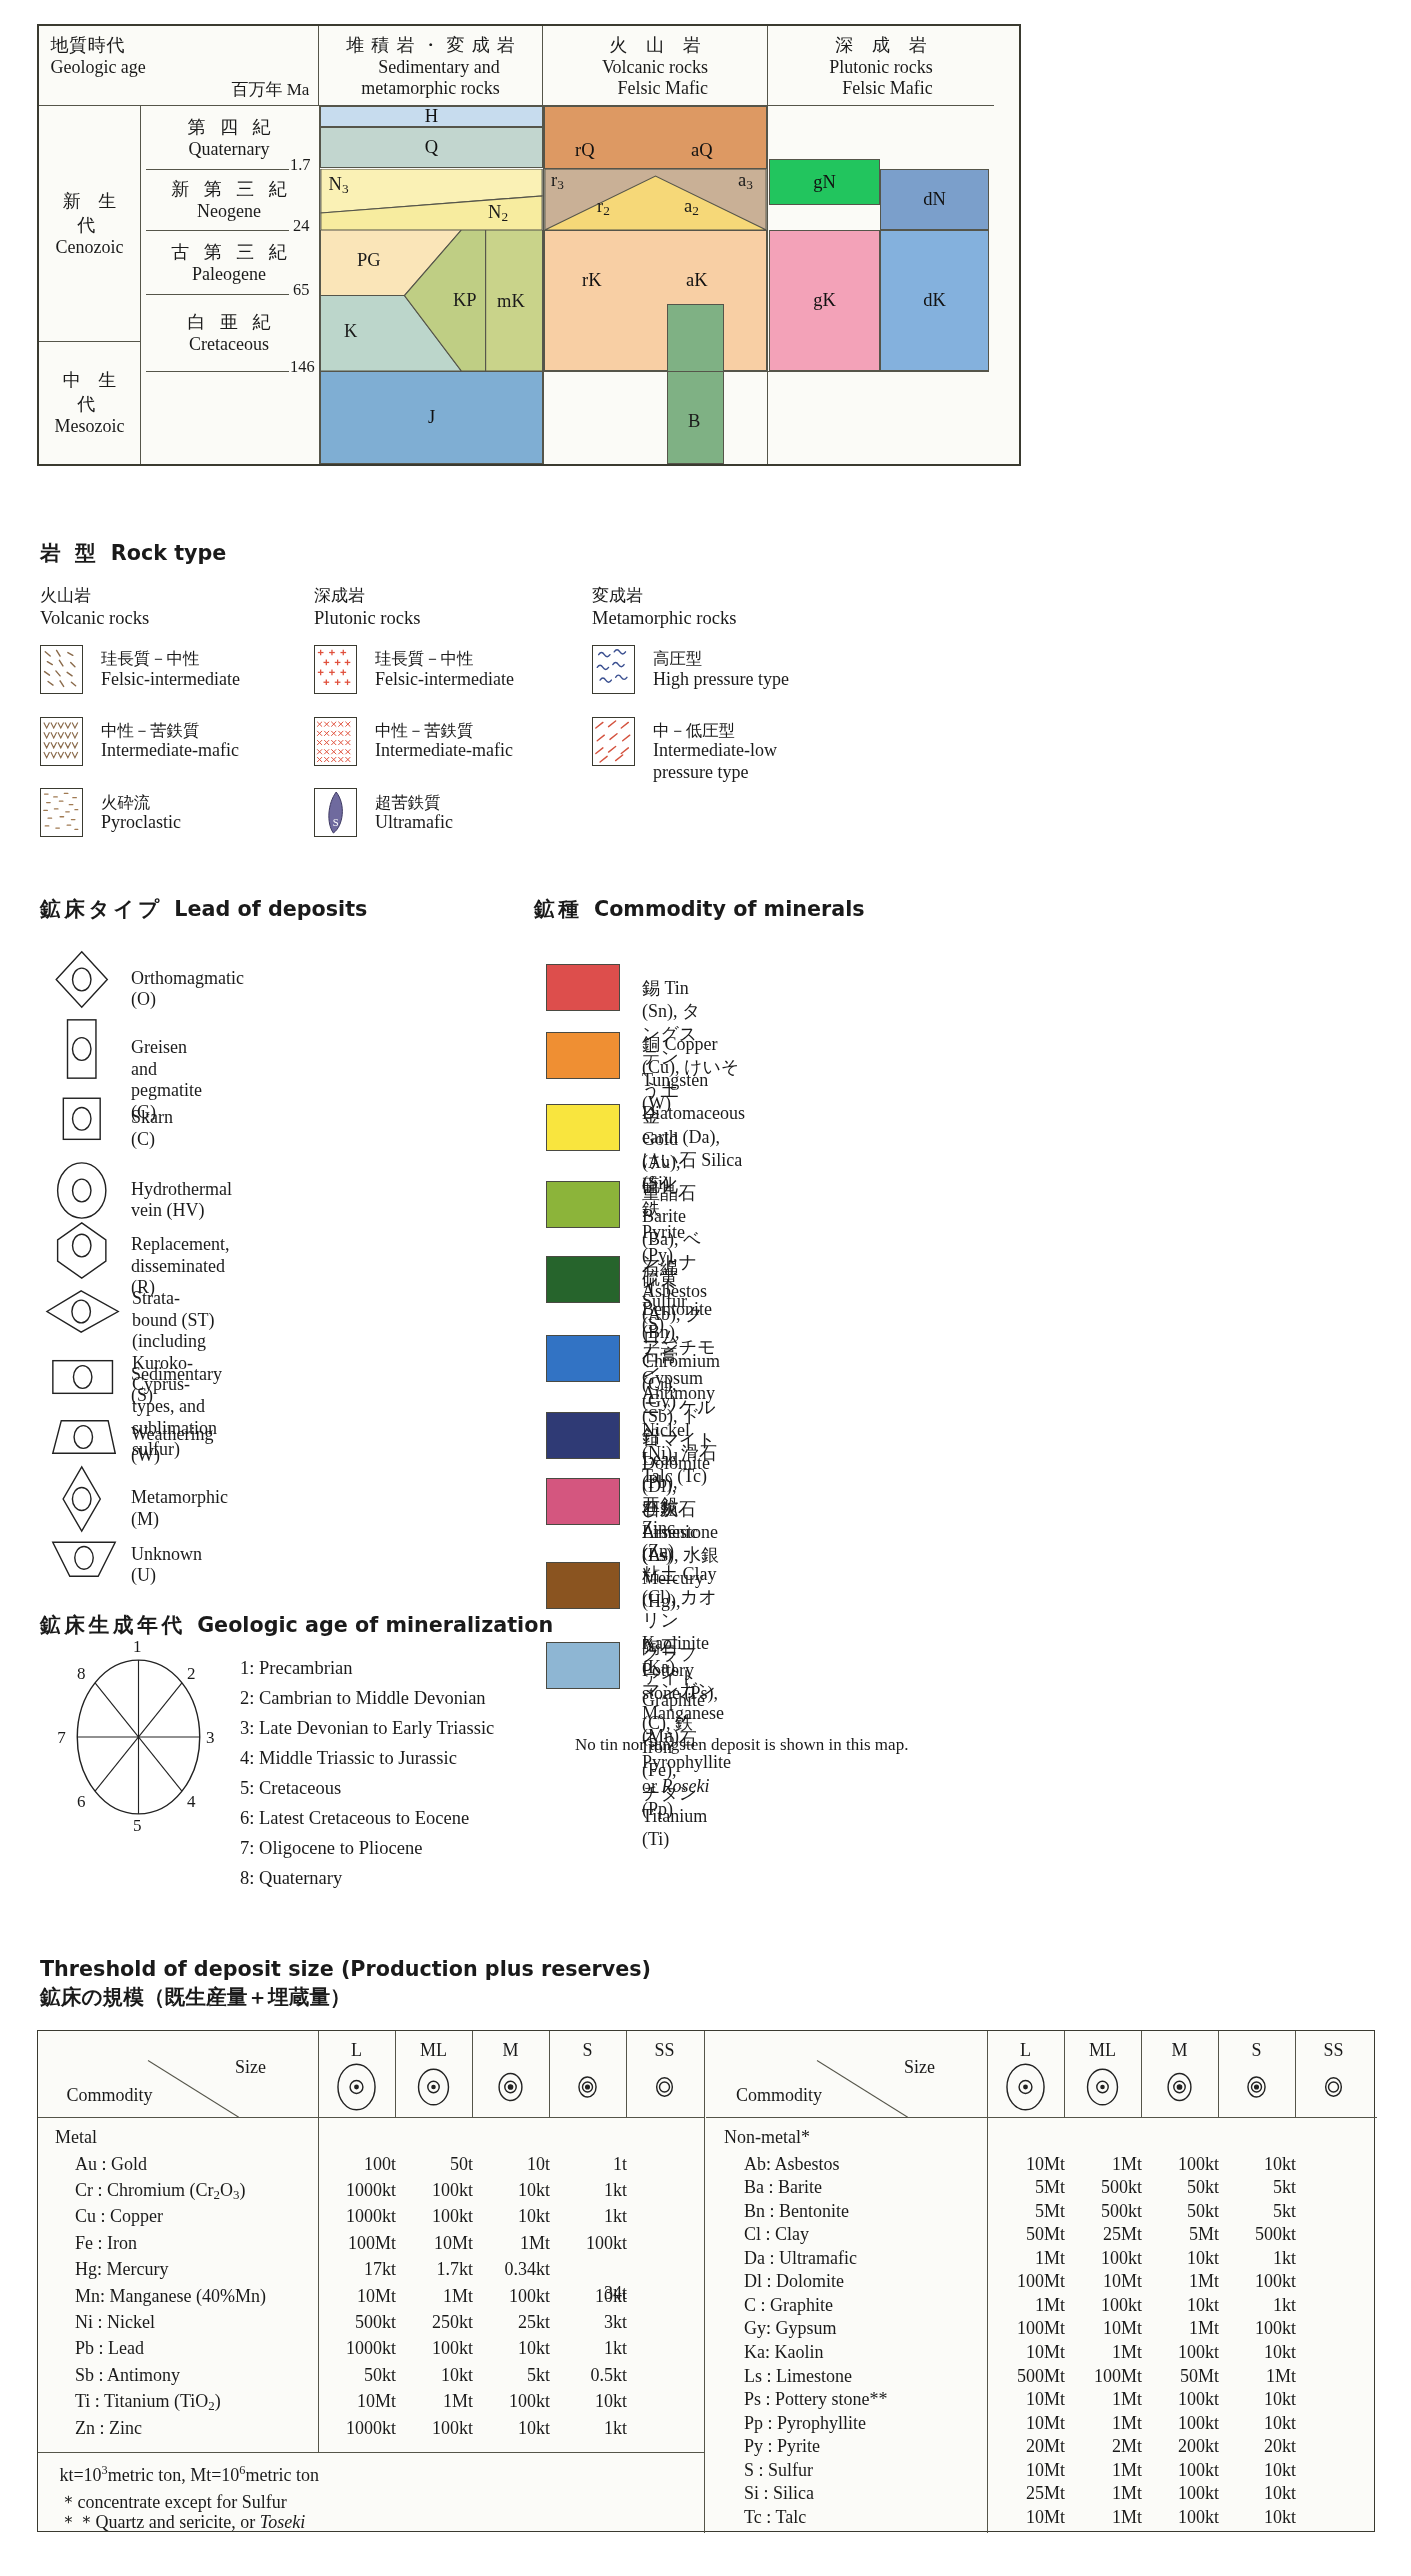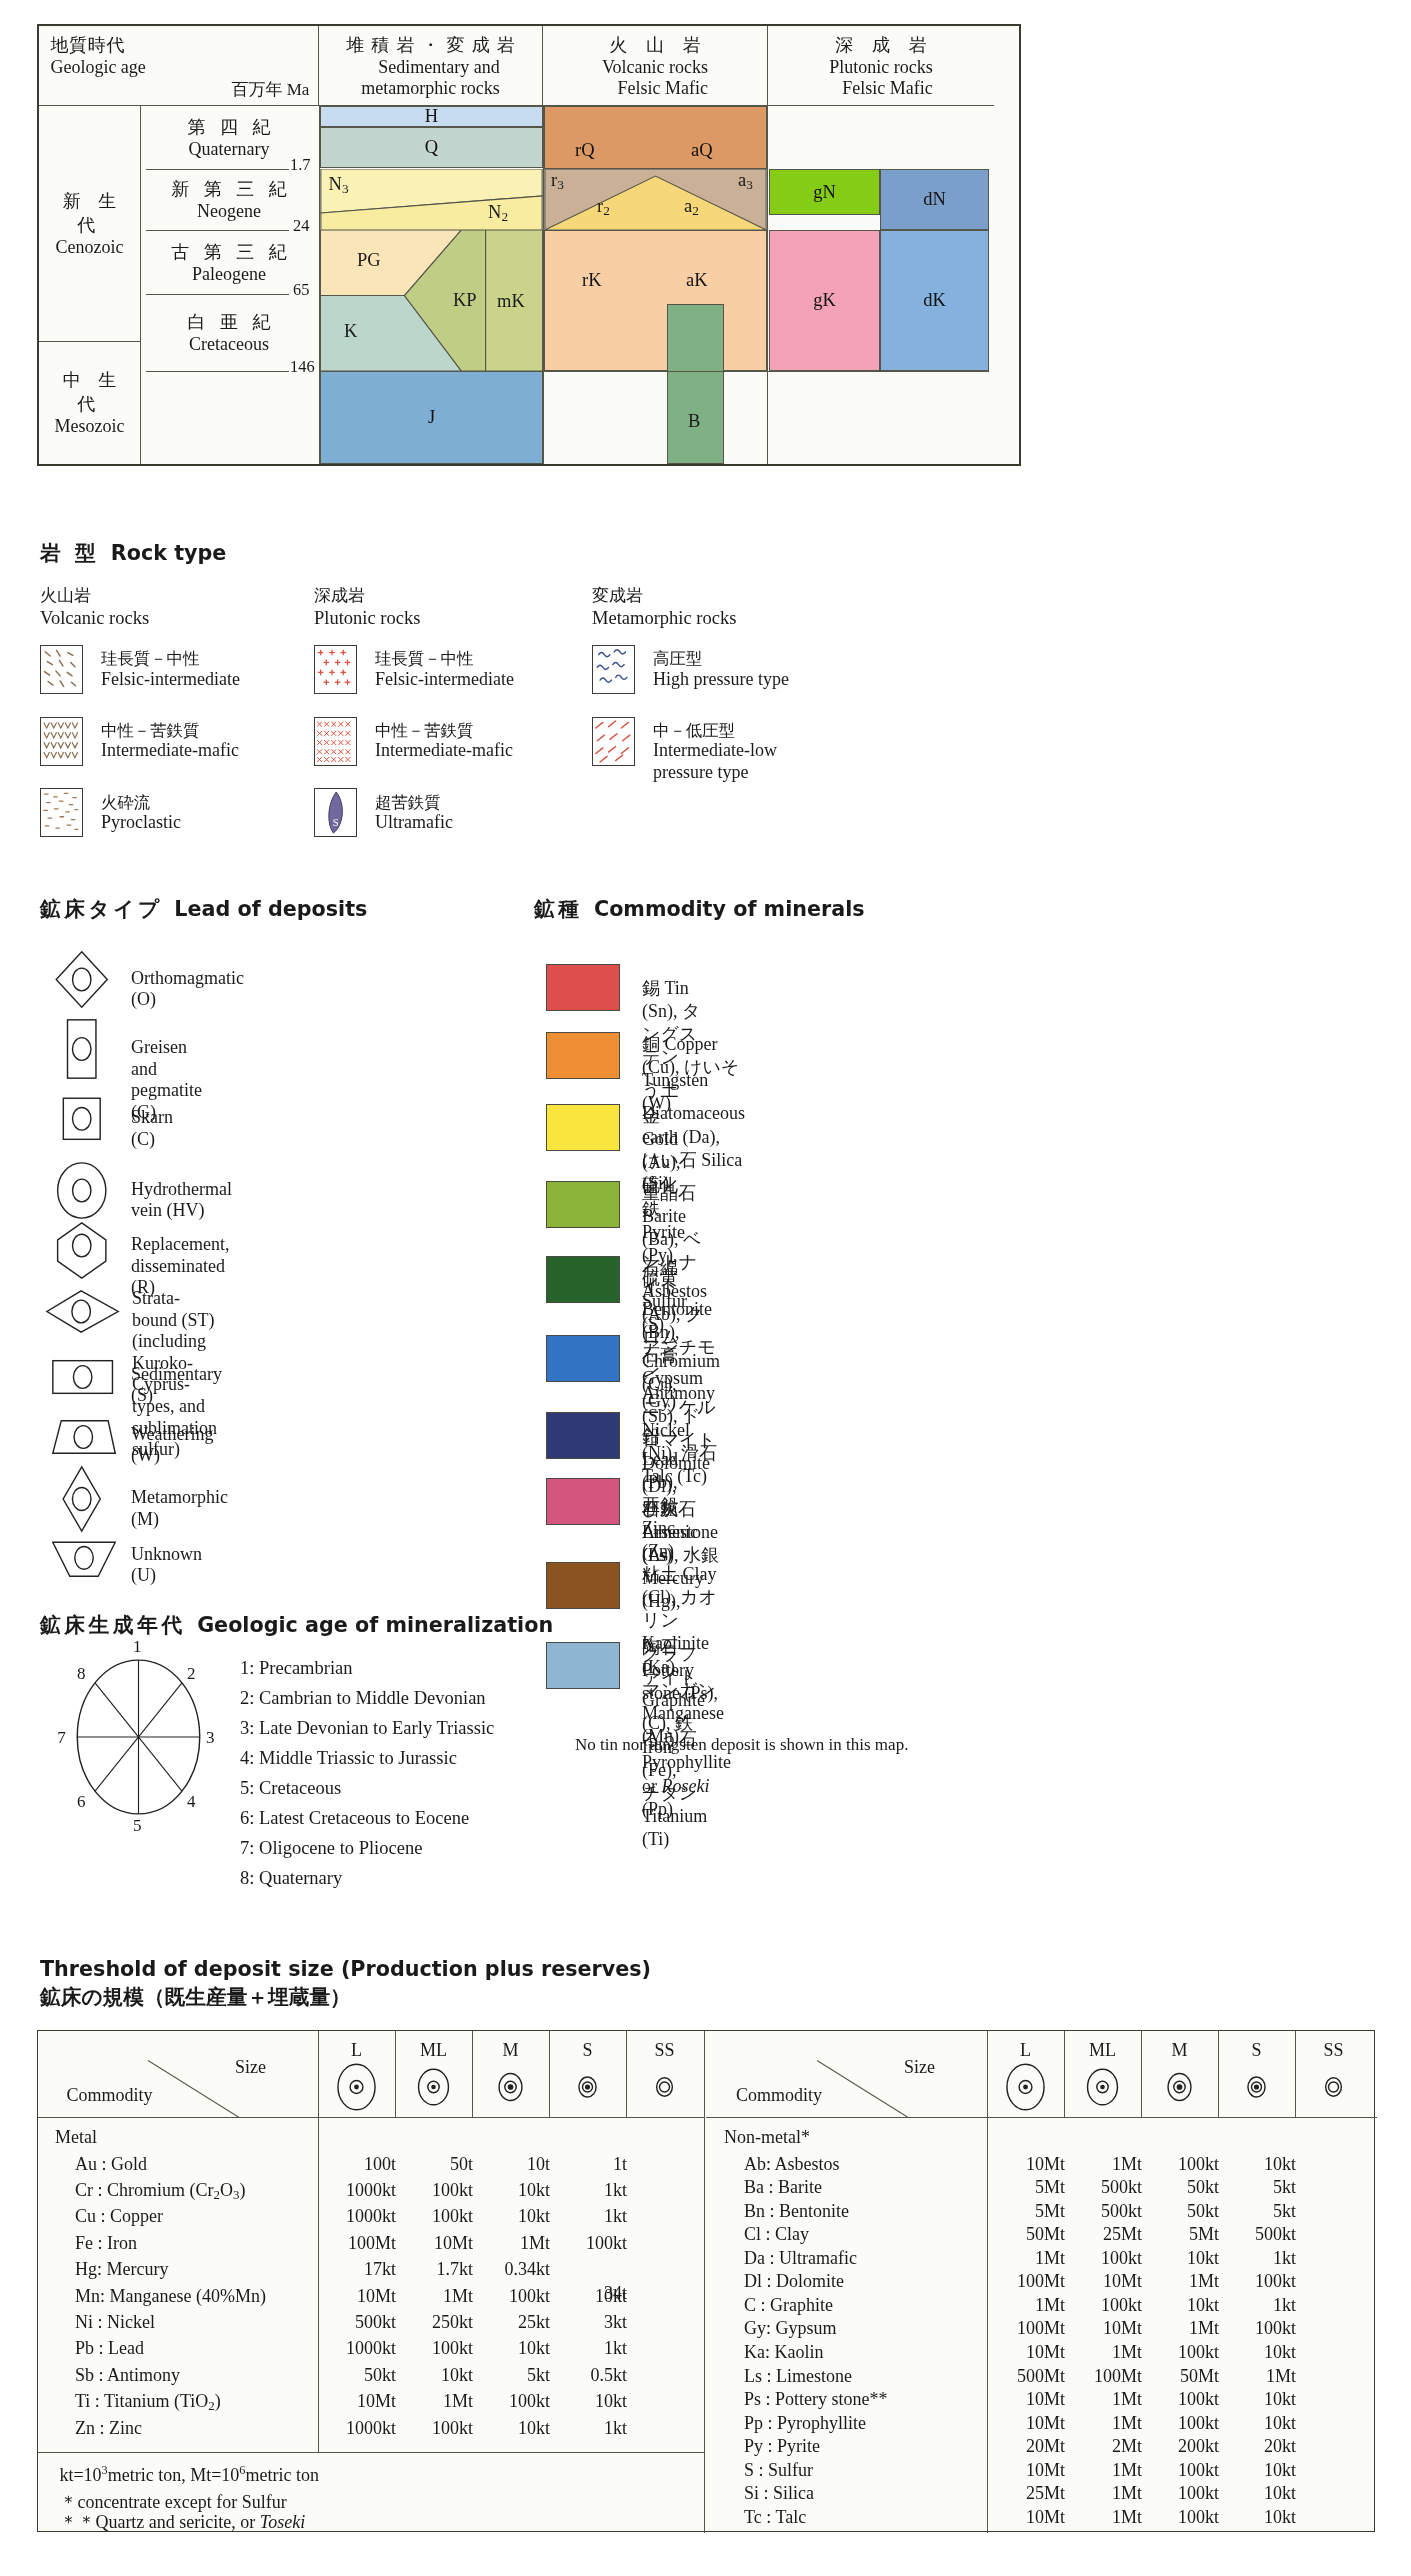--- a/index.html
+++ b/index.html
@@ -278,21 +278,21 @@
 
       <div class="swatch" style="left:505px; top:124px; width:223px; height:141px; background:#f8cfa4;">
         <span style="position:absolute; left:37px; top:39px;">rK</span>
         <span style="position:absolute; left:141px; top:39px;">aK</span>
       </div>
 
       <div style="position:absolute; left:628px; top:198px; width:57px; height:160px; background:#7fb184; border:1.1px solid #55554a;">
         <span style="position:absolute; left:20px; top:106px; font-size:18.5px;">B</span>
       </div>
 
-      <div class="swatch" style="left:730px; top:63px; width:111px; height:46px; background:#84cc16;">
+      <div class="swatch" style="left:730px; top:53px; width:111px; height:46px; background:#22c55e;">
         <span>gN</span>
       </div>
       <div class="swatch" style="left:841px; top:63px; width:109px; height:61px; background:#7b9fcb;">
         <span>dN</span>
       </div>
       <div class="swatch" style="left:730px; top:124px; width:111px; height:141px; background:#f3a2b8;">
         <span>gK</span>
       </div>
       <div class="swatch" style="left:841px; top:124px; width:109px; height:141px; background:#84b1dd;">
         <span>dK</span>

